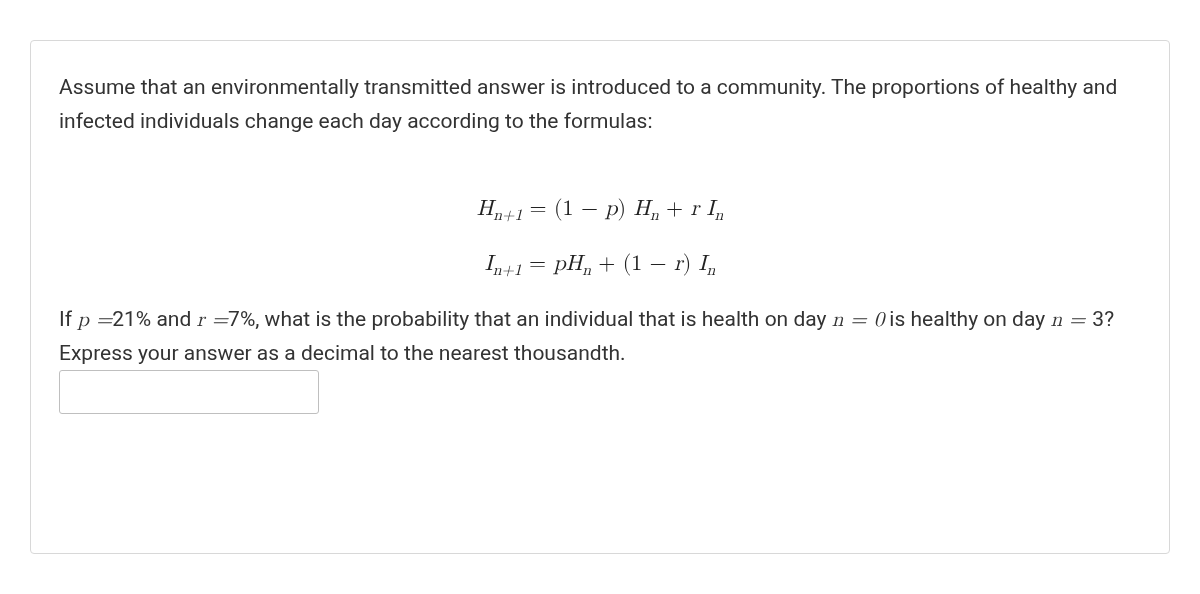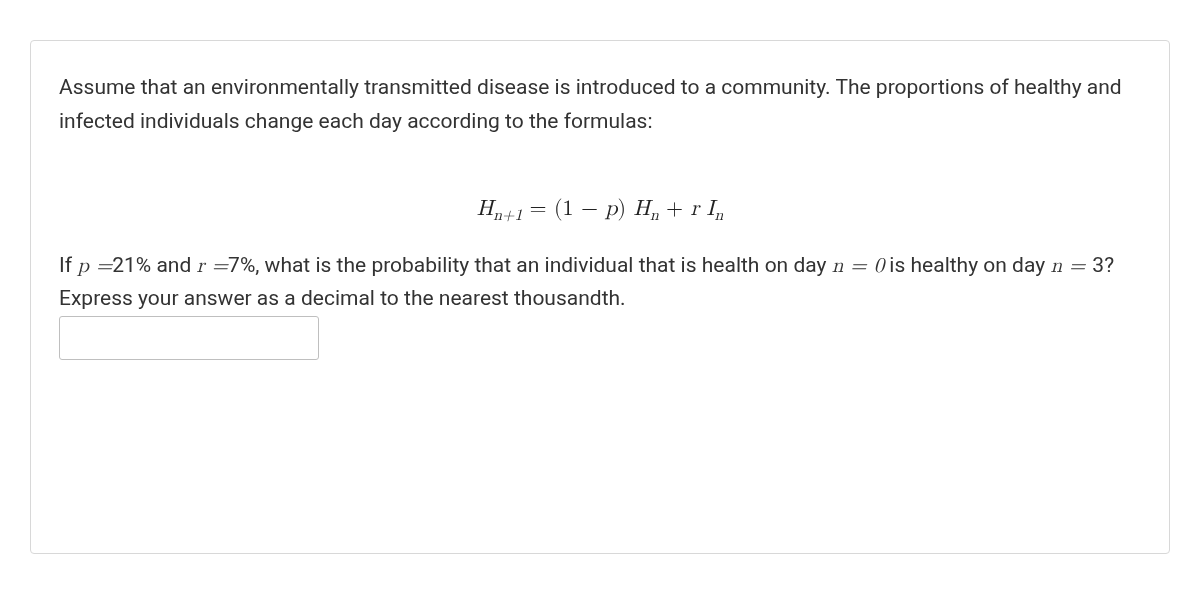--- a/index.html
+++ b/index.html
@@ -64,25 +64,28 @@
       font-size: 18px;
       padding: 6px 10px;
       background: #ffffff;
     }
   </style>
 </head>
 <body>
 
 <div class="container">
 
-  <p class="intro-text">Assume that an environmentally transmitted disease is introduced to a community. The proportions of healthy and infected individuals change each day according to the formulas:</p>
+  <p class="intro-text">Assume that an environmentally transmitted answer is introduced to a community. The proportions of healthy and infected individuals change each day according to the formulas:</p>
 
   <div class="formulas">
     <div class="formula-line">
       <span>H</span><span class="sub">n+1</span><span class="upright"> = </span><span class="upright">(1 − </span><span>p</span><span class="upright">) </span><span>H</span><span class="sub">n</span><span class="upright"> + </span><span>r </span><span>I</span><span class="sub">n</span>
+    </div>
+    <div class="formula-line">
+      <span>I</span><span class="sub">n+1</span><span class="upright"> = </span><span>p</span><span>H</span><span class="sub">n</span><span class="upright"> + </span><span class="upright">(1 − </span><span>r</span><span class="upright">) </span><span>I</span><span class="sub">n</span>
     </div>
   </div>
 
   <p class="question-text">
     <span>If </span><span class="math-inline">p </span><span class="math-inline upright">=</span><span>21% and </span><span class="math-inline">r </span><span class="math-inline upright">=</span><span>7%, what is the probability that an individual that is health on day </span><span class="math-inline">n </span><span class="math-inline upright">= 0</span><span> is healthy on day </span><span class="math-inline">n </span><span class="math-inline upright">= </span><span>3? Express your answer as a decimal to the nearest thousandth.</span>
   </p>
 
   <input type="text" class="answer-input" value="" style="">
 
 </div>

